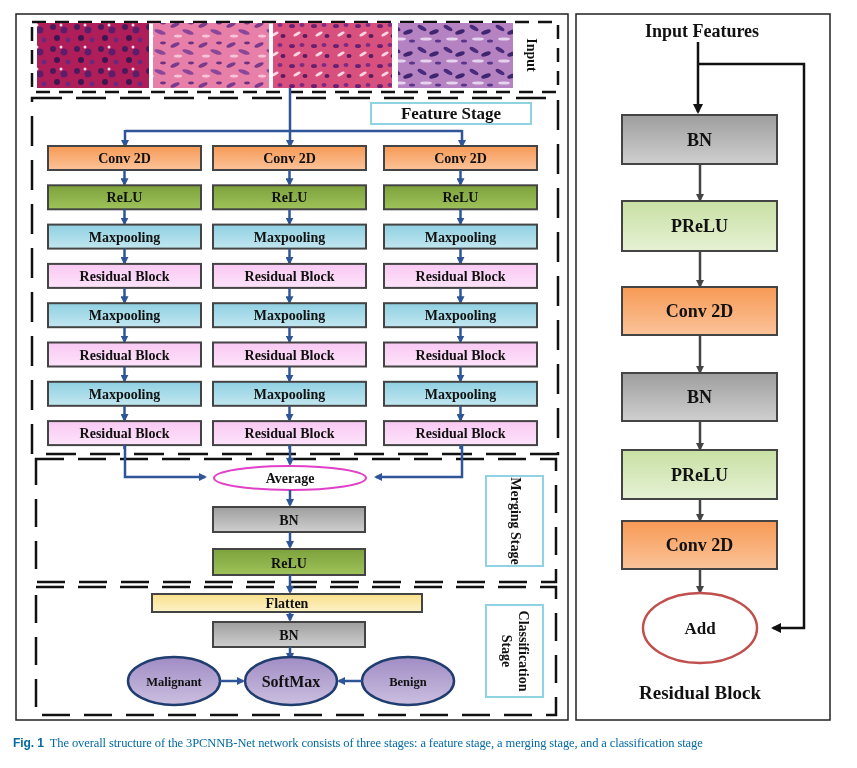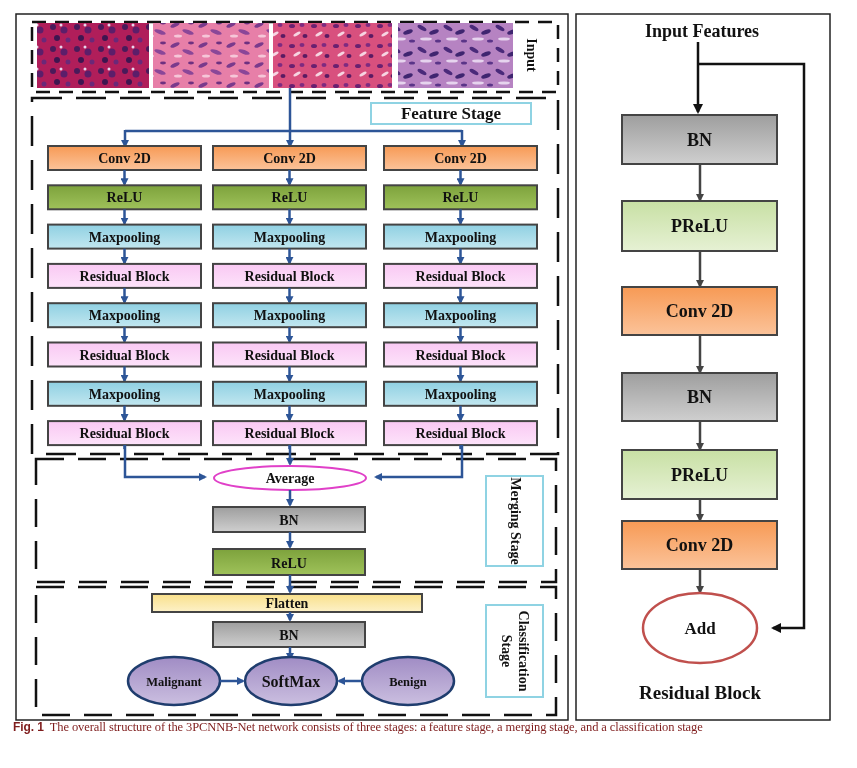--- a/index.html
+++ b/index.html
@@ -1,18 +1,18 @@
 <!DOCTYPE html>
 <html><head>
 <meta charset="utf-8">
 <style>
   html, body { margin:0; padding:0; background:#ffffff; }
   body { width:857px; height:768px; position:relative; overflow:hidden; font-family:"Liberation Serif", serif; }
   #stage { position:absolute; left:0; top:0; width:857px; height:768px; }
-  .caption { position:absolute; left:13px; top:720px; font-size:12.5px; color:#7f1d1d; font-family:"Liberation Serif", serif; white-space:nowrap; letter-spacing:-0.1px;text-align:right; }
+  .caption { position:absolute; left:13px; top:736px; font-size:12.5px; color:#0369a1; font-family:"Liberation Serif", serif; white-space:nowrap; letter-spacing:-0.1px;text-align:right; }
   .caption .figno { font-family:"Liberation Sans", sans-serif; font-weight:bold; font-size:12px; margin-right:6px; }
   svg text { font-family:"Liberation Serif", serif; font-weight:bold; }
 </style>
 </head>
 <body>
 
 <div id="stage">
 <svg width="857" height="768" viewBox="0 0 857 768" xmlns="http://www.w3.org/2000/svg">
   <defs>
     <linearGradient id="gConv" x1="0" y1="0" x2="0" y2="1">

